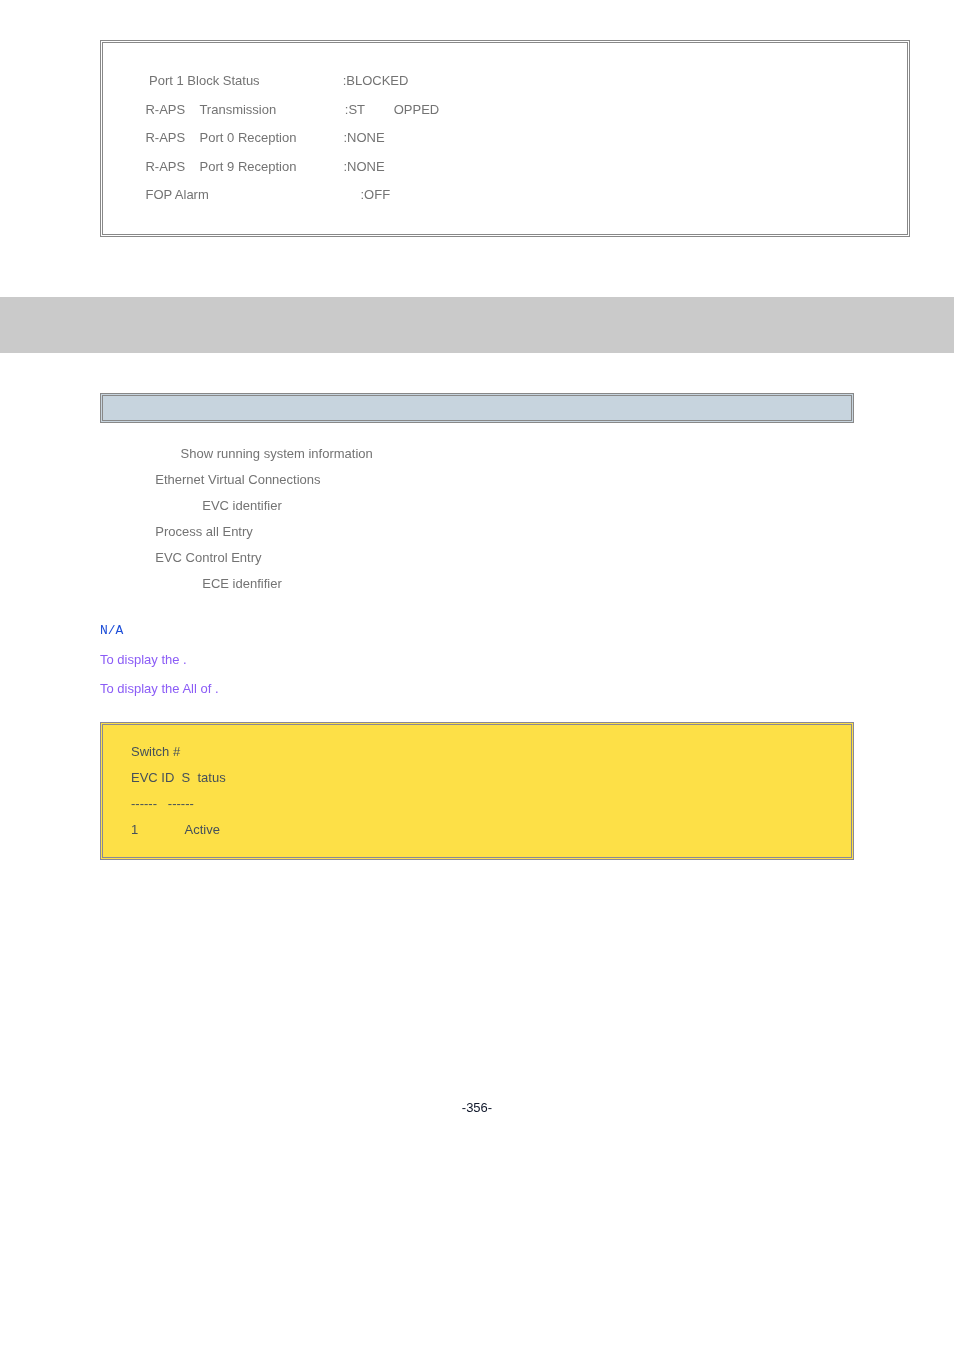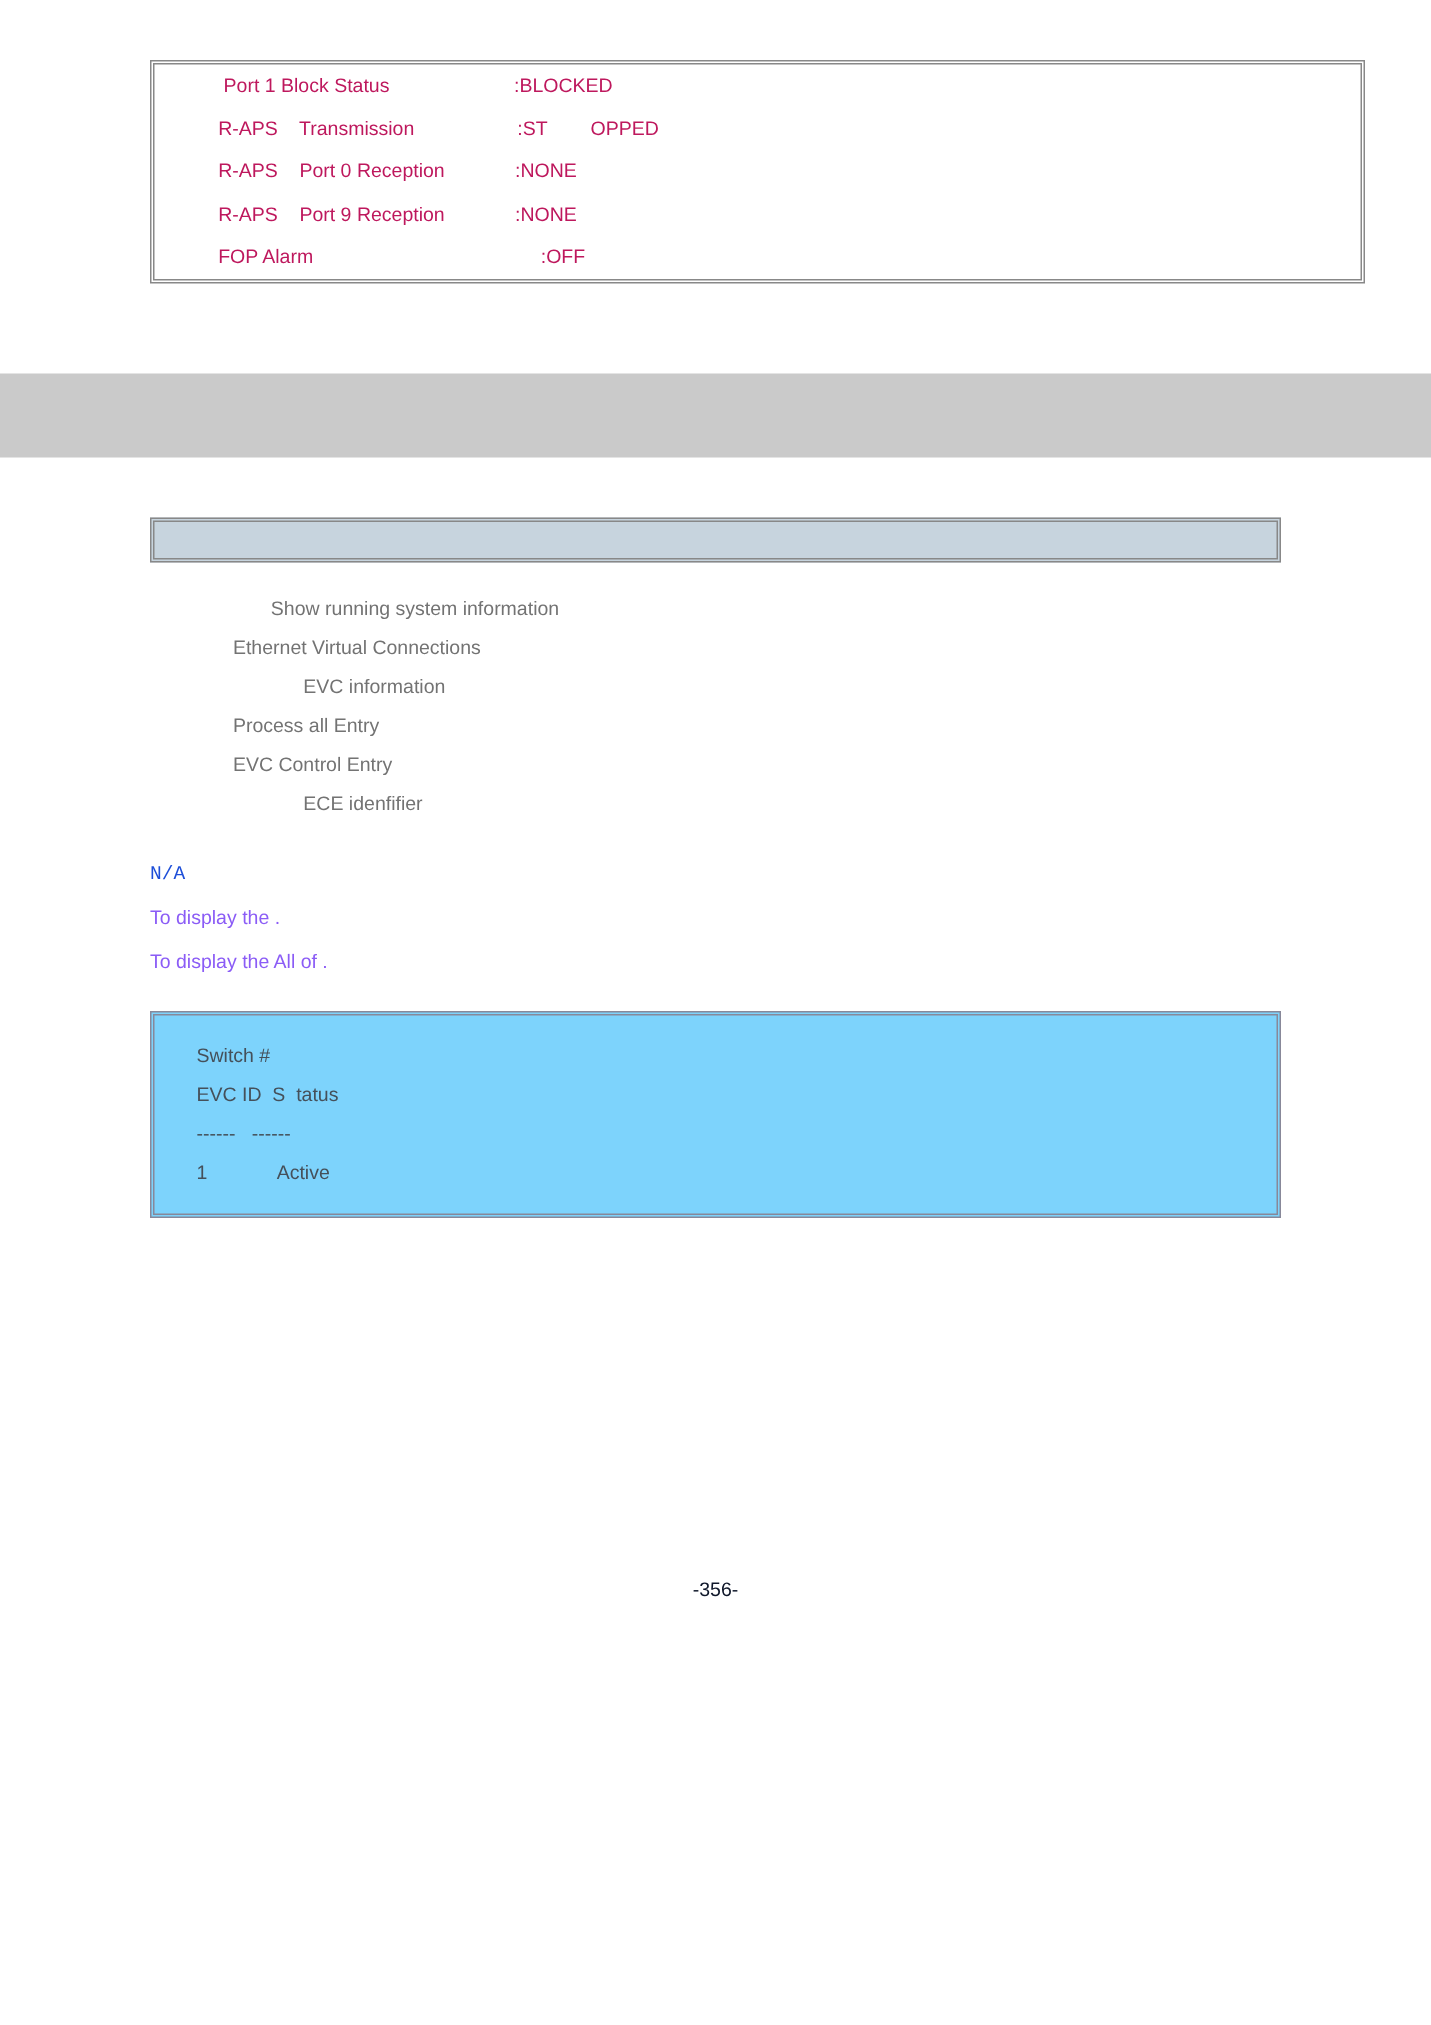--- a/index.html
+++ b/index.html
@@ -6,25 +6,25 @@
     margin: 0;
     padding: 0;
     font-family: Arial, sans-serif;
     font-size: 13px;
     color: #333;
     background: #fff;
     width: 954px;
   }
   .box {
     margin: 40px 44px 40px 100px;
-    padding: 0 28px;
+    padding: 24px 28px;
     border: 3px double #888;
     background: #fff;
     line-height: 2.2;
-    color: #be185d;
+    color: #737373;
   }
   .box .row {
     white-space: pre;
   }
   .section-band {
     background: #cacaca;
     height: 56px;
     margin: 60px 0 30px 0;
   }
   .command-band {
@@ -47,21 +47,21 @@
     font-family: Liberation Mono, monospace;
   }
   .sentence {
     margin: 14px 0 0 100px;
     color: #8b5cf6;
   }
   .example-box {
     margin: 26px 100px 40px 100px;
     padding: 14px 28px;
     border: 3px double #889;
-    background: #7dd3fc;
+    background: #fde047;
     line-height: 2.0;
     color: #45505a;
   }
   .example-box .row {
     white-space: pre;
   }
   .pagenum {
     text-align: center;
     margin-top: 240px;
     color: #0f172a;
@@ -78,21 +78,21 @@
   <div class="row">    FOP Alarm                                          :OFF</div>
 </div>
 
 <div class="section-band"></div>
 
 <div class="command-band"></div>
 
 <div class="desc-block">
   <div class="line">              Show running system information</div>
   <div class="line">       Ethernet Virtual Connections</div>
-  <div class="line">                    EVC information</div>
+  <div class="line">                    EVC identifier</div>
   <div class="line">       Process all Entry</div>
   <div class="line">       EVC Control Entry</div>
   <div class="line">                    ECE idenfifier</div>
 </div>
 
 <div class="label">N/A</div>
 
 <div class="sentence">To display the                     .</div>
 
 <div class="sentence">To display the All of                       .</div>

